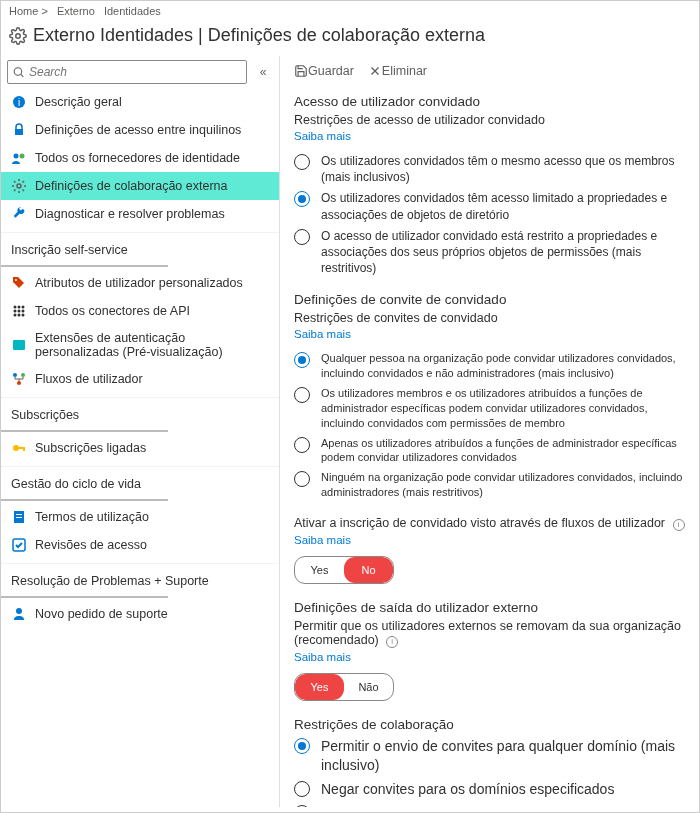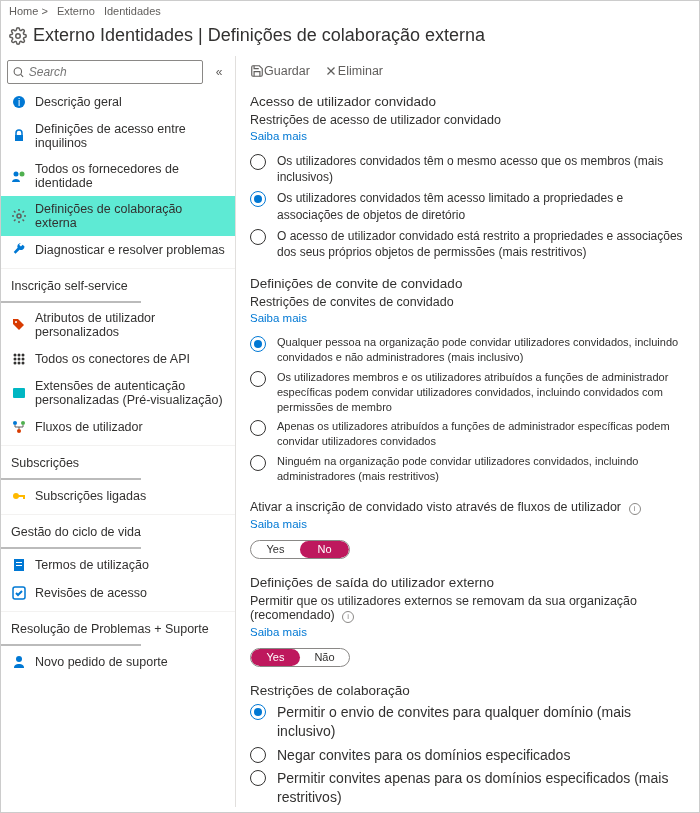--- a/index.html
+++ b/index.html
@@ -32,21 +32,21 @@
   .page-header h1 {
     font-size: 18px;
     font-weight: 400;
     color: #323130;
   }
   .layout {
     display: flex;
     height: calc(100% - 60px);
   }
   .sidebar {
-    width: 235px;
+    width: 279px;
     border-right: 1px solid #e1dfdd;
     overflow-y: auto;
     padding-bottom: 10px;
   }
   .search-row {
     display: flex;
     align-items: center;
     padding: 4px 6px;
     gap: 6px;
   }
@@ -167,34 +167,34 @@
     width: 8px; height: 8px;
     background: #0078d4;
     border-radius: 50%;
   }
   .section-block { margin-bottom: 16px; }
   .toggle {
     display: inline-flex;
     border: 1px solid #8a8886;
     border-radius: 11px;
     overflow: hidden;
-    height: 19px;
+    height: 28px;
     width: 100px;
     margin-top: 4px;
     font-size: 11px;
   }
   .toggle span {
     flex: 1;
     display: flex;
     align-items: center;
     justify-content: center;
     cursor: pointer;
   }
   .toggle span.active {
-    background: #be185d;
+    background: #ef4444;
     color: #fff;
     border-radius: 11px;
   }
   .info-icon {
     display: inline-block;
     width: 12px; height: 12px;
     border: 1px solid #8a8886;
     border-radius: 50%;
     font-size: 8px;
     text-align: center;

